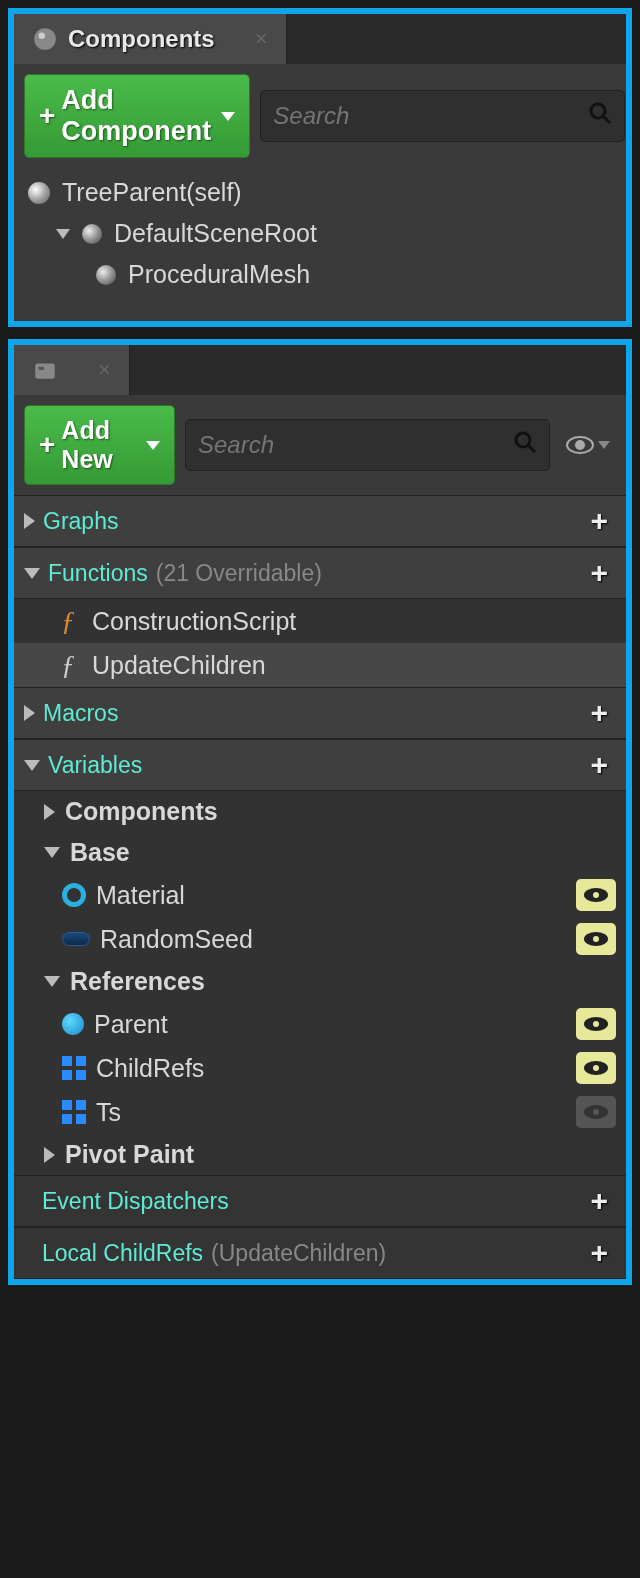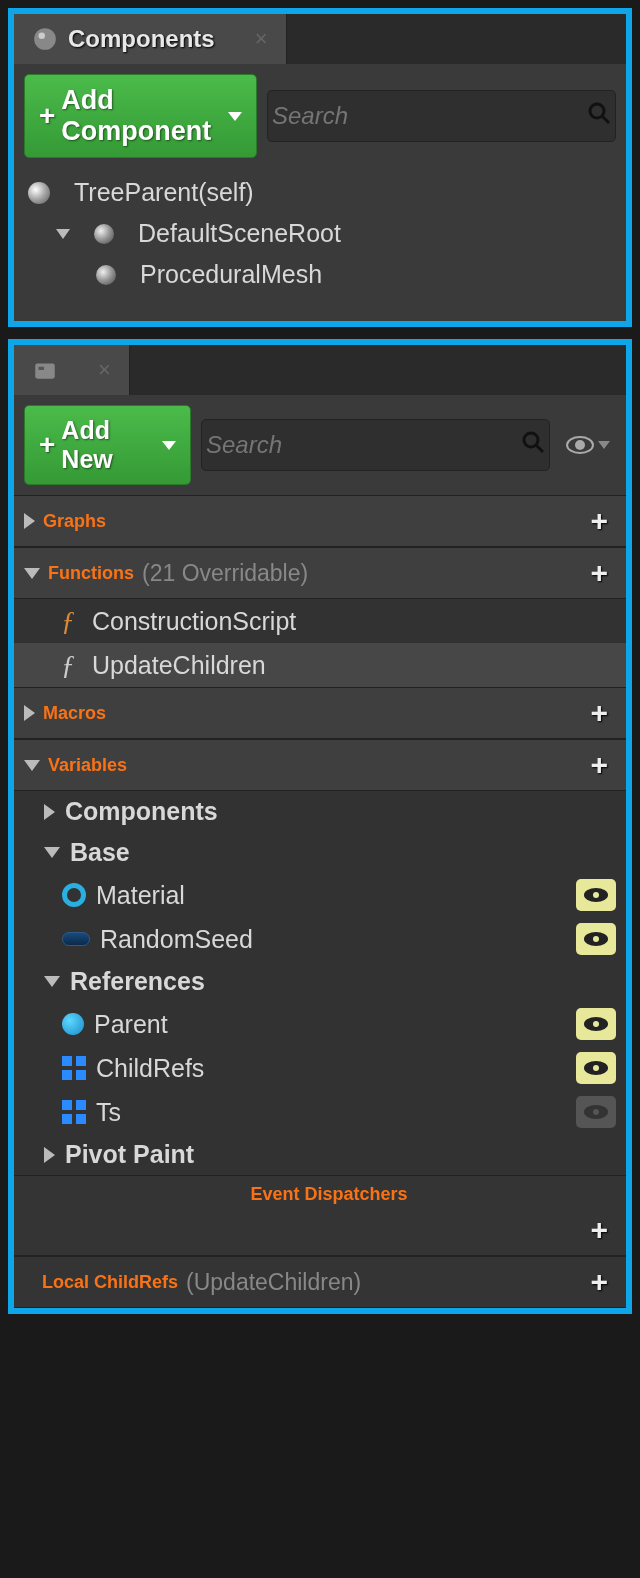--- a/index.html
+++ b/index.html
@@ -64,21 +64,21 @@
   }
   .btn-green .plus { font-size: 28px; font-weight: bold; }
   .btn-green .dd { border-top: 9px solid #fff; border-left: 7px solid transparent; border-right: 7px solid transparent; display:inline-block; margin-left:4px;}
   .search-box {
     flex: 1;
     background: #2f2f2f;
     border: 1px solid #222;
     border-radius: 5px;
     display: flex;
     align-items: center;
-    padding: 8px 4px;
+    padding: 8px 12px;
     height: 52px;
   }
   .search-box input {
     flex: 1;
     background: transparent;
     border: none;
     color: #888;
     font-size: 24px;
     font-style: italic;
     outline: none;
@@ -91,21 +91,21 @@
     padding: 0 6px;
     cursor: pointer;
   }
   .eye-dd .dd { border-top: 8px solid #888; border-left: 6px solid transparent; border-right: 6px solid transparent; display:inline-block;}
   .tree {
     padding: 4px 0 16px 0;
   }
   .tree-row {
     display: flex;
     align-items: center;
-    gap: 24px;
+    gap: 12px;
     padding: 6px 4px;
     font-size: 25px;
     cursor: pointer;
   }
   .indent1 { padding-left: 32px; }
   .indent2 { padding-left: 72px; }
   .tri {
     width: 0; height: 0;
     border-top: 7px solid transparent;
     border-bottom: 7px solid transparent;
@@ -134,21 +134,21 @@
   }
   .cat-header {
     display: flex;
     align-items: center;
     background: #3f3f3f;
     padding: 8px 10px;
     border-top: 1px solid #222;
     border-bottom: 1px solid #222;
     gap: 8px;
   }
-  .cat-header .title { font-weight: bold; color: #f97316; font-size: 18px;}
+  .cat-header .title { font-weight: normal; color: #5eead4; font-size: 23px;}
   .cat-header .sub { color: #888; font-size: 23px; }
   .add-btn {
     margin-left: auto;
     color: #eee;
     font-size: 30px;
     font-weight: bold;
     padding: 0 8px;
     cursor: pointer;
     text-shadow: 1px 1px 2px #000;
   }
@@ -403,21 +403,21 @@
       <span class="eye-box off">
           <span class="eye-shape"></span>
         </span>
     </div>
 
     <div class="item-row sub">
       <span class="tri-r"></span>
       <span>Pivot Paint</span>
     </div>
 
-    <div class="cat-header" style="background:#343434;flex-direction:column;">
+    <div class="cat-header" style="background:#343434;">
       <span class="title" style="padding-left:18px;">Event Dispatchers</span>
       <span class="add-btn">+</span>
     </div>
 
     <div class="cat-header" style="background:#343434;">
       <span class="title" style="padding-left:18px;">Local ChildRefs</span>
       <span class="sub">(UpdateChildren)</span>
       <span class="add-btn">+</span>
     </div>
 

